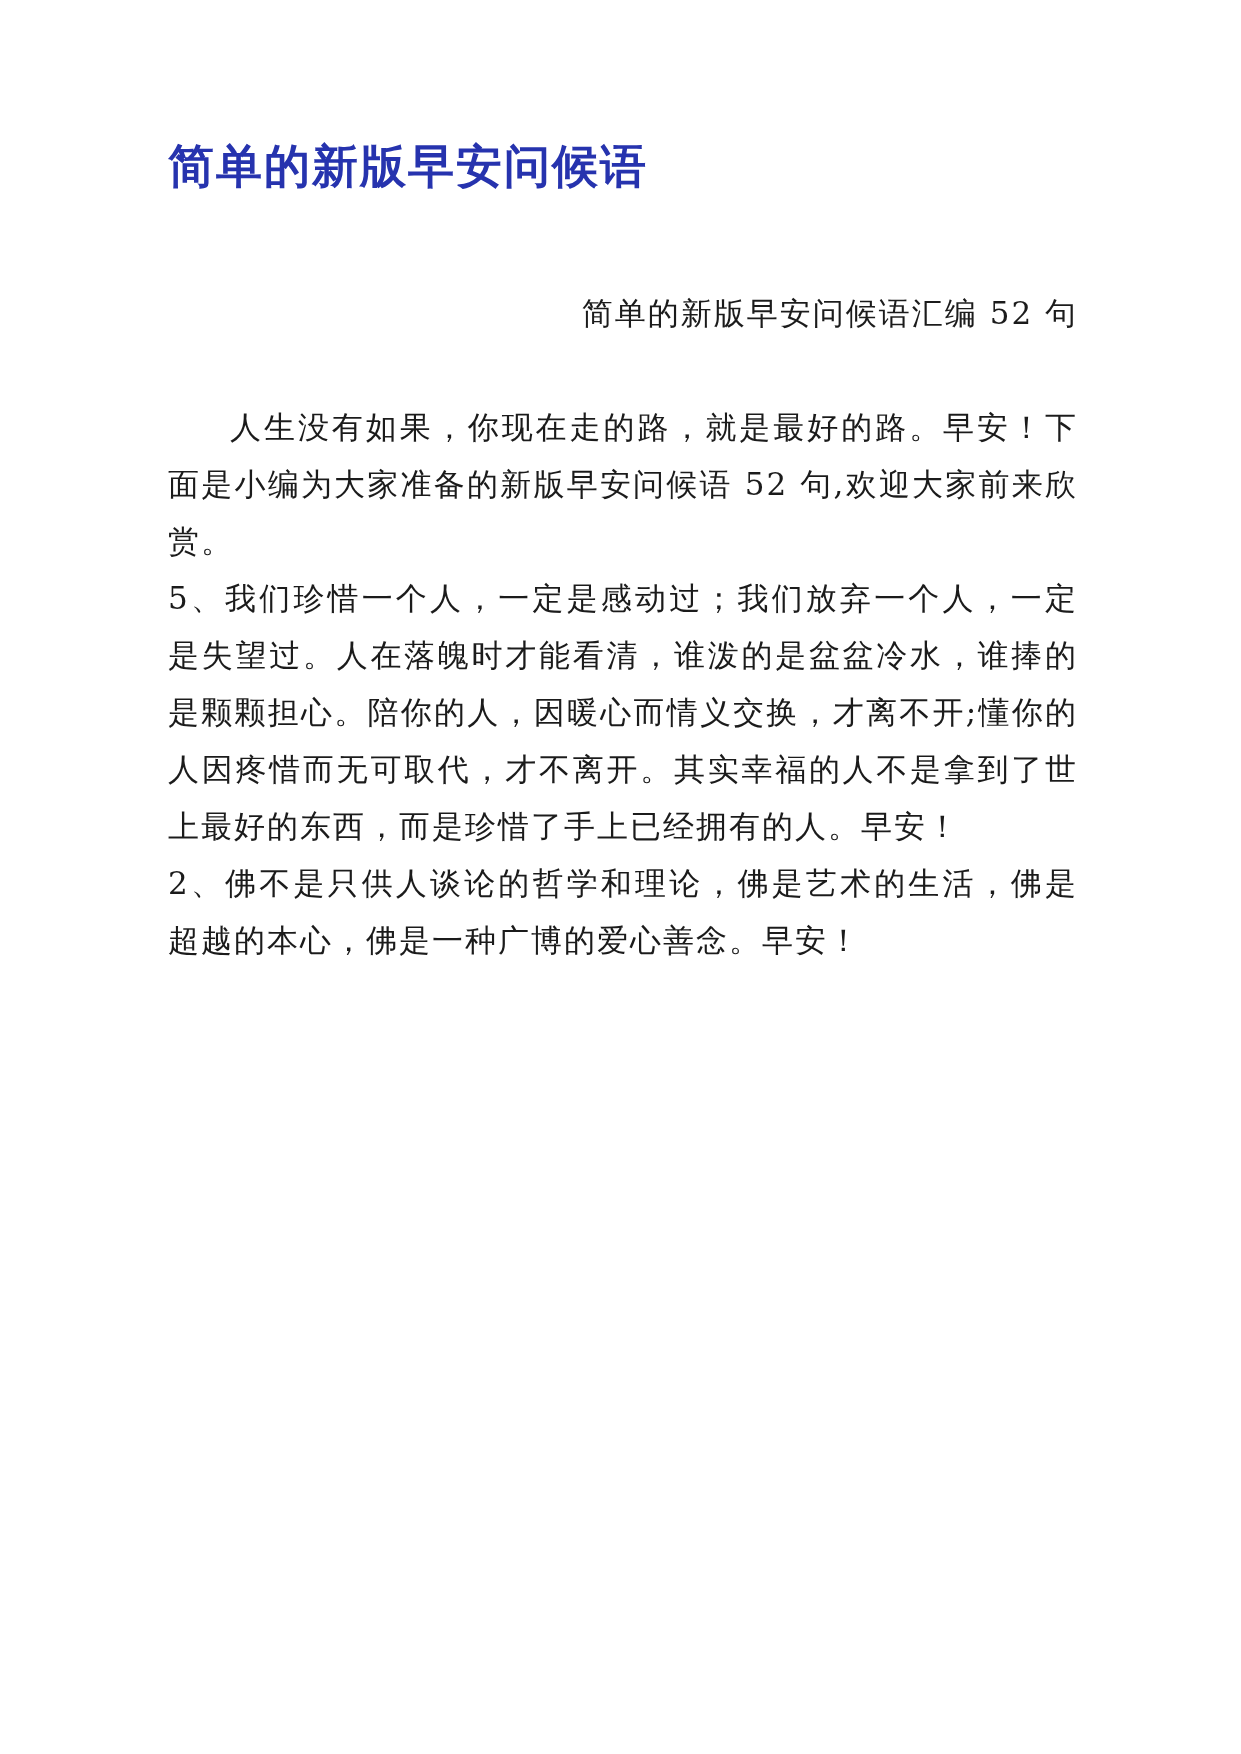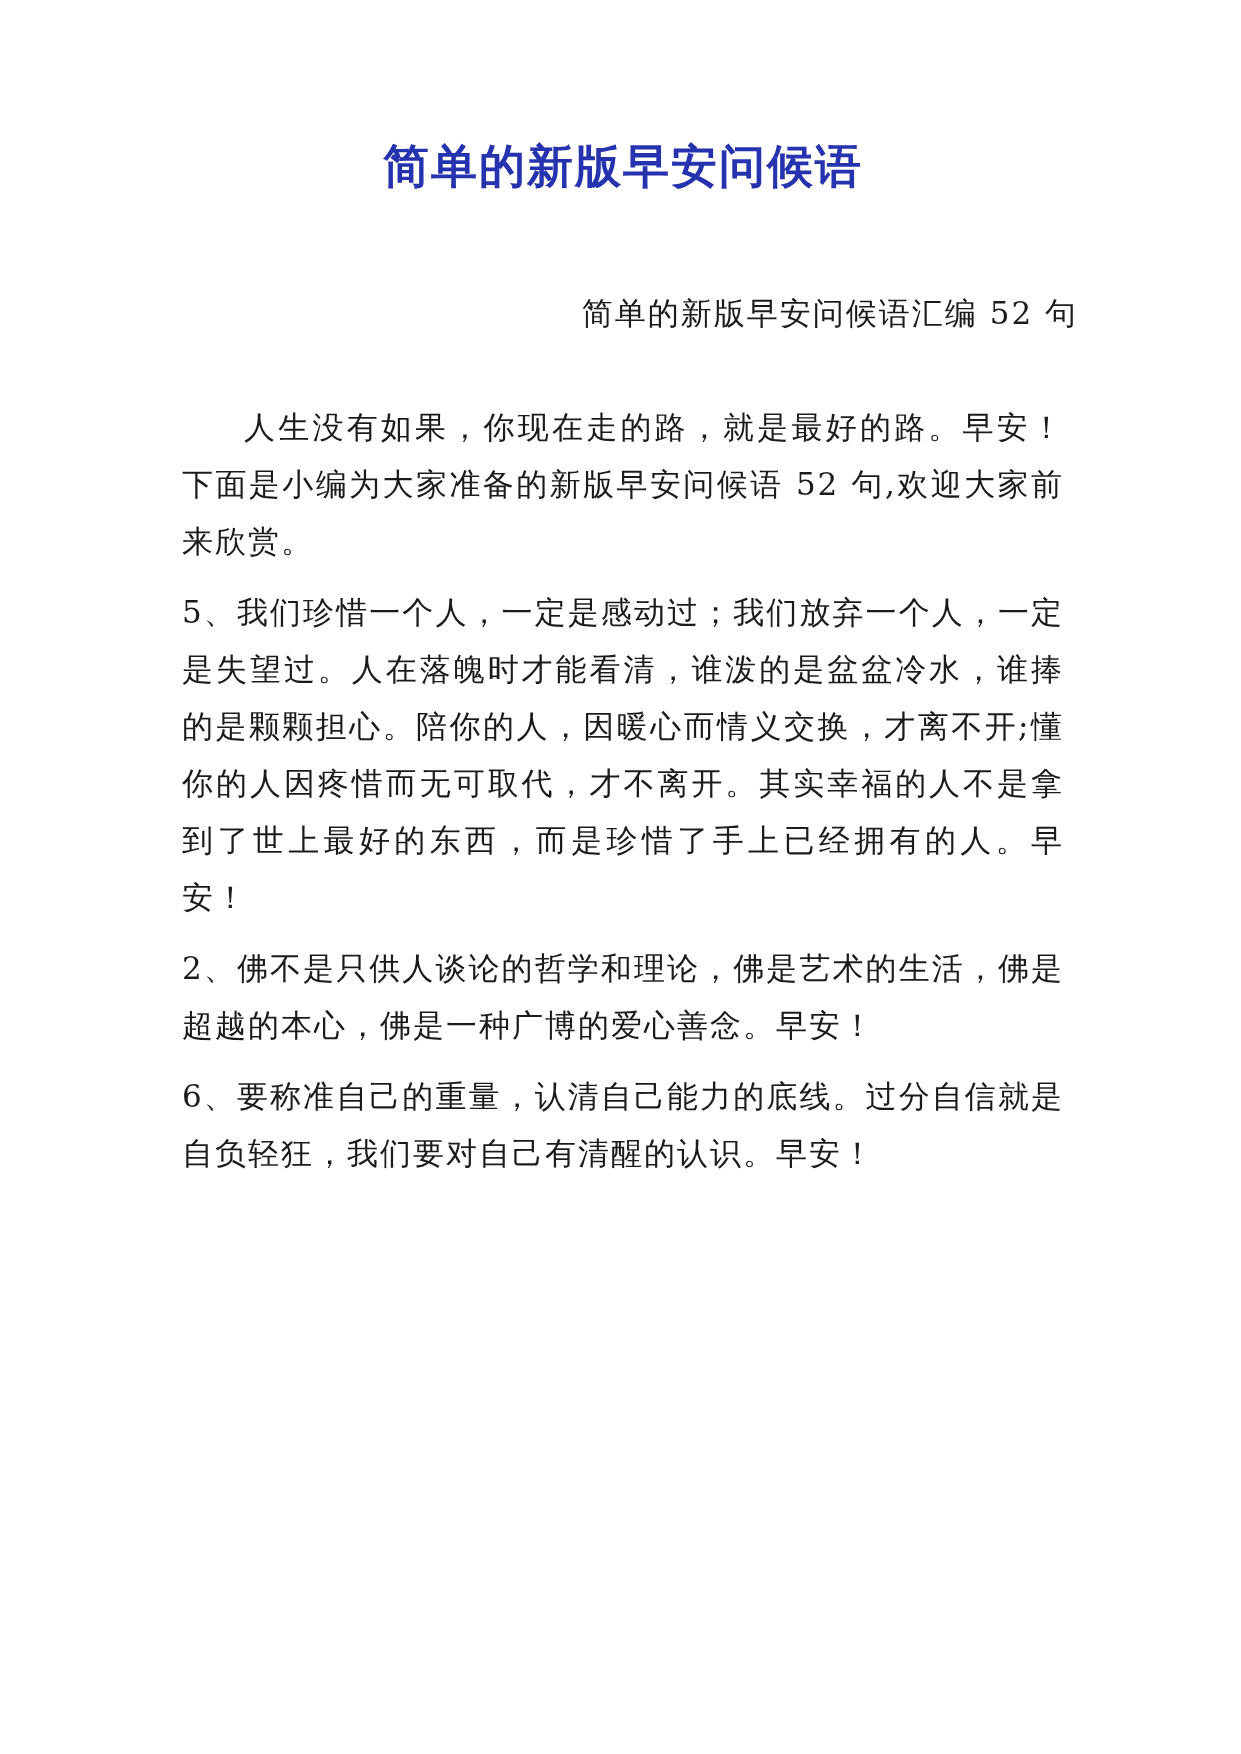--- a/index.html
+++ b/index.html
@@ -20,33 +20,33 @@
     position: absolute;
     left: 168px;
     top: 135px;
     width: 910px;
   }
   .doc-title {
     margin: 0;
     font-size: 46px;
     font-weight: bold;
     line-height: 62px;
-    text-align: center;
+    text-align: left;
     letter-spacing: 2px;
     font-family: "DejaVu Serif", "Liberation Serif", serif;
   }
   .doc-subtitle {
     margin: 88px 0 0 0;
     font-size: 31px;
     line-height: 57px;
     letter-spacing: 2px;
     text-align: right;
   }
   .body-text p {
-    margin: 14px;
+    margin: 0;
     font-size: 31px;
     line-height: 57px;
     letter-spacing: 2px;
     text-align: justify;
     text-justify: inter-character;
   }
   .body-text {
     margin-top: 57px;
   }
   .intro {
@@ -59,16 +59,15 @@
 <div class="page" style="background: rgb(255, 255, 255); color: rgb(27, 27, 27);">
   <div class="content">
     <h1 class="doc-title" style="color: rgb(38, 51, 174);">简单的新版早安问候语</h1>
 
     <p class="doc-subtitle">简单的新版早安问候语汇编 52 句</p>
 
     <div class="body-text">
       <p class="intro">人生没有如果，你现在走的路，就是最好的路。早安！下面是小编为大家准备的新版早安问候语 52 句,欢迎大家前来欣赏。</p>
       <p>5、我们珍惜一个人，一定是感动过；我们放弃一个人，一定是失望过。人在落魄时才能看清，谁泼的是盆盆冷水，谁捧的是颗颗担心。陪你的人，因暖心而情义交换，才离不开;懂你的人因疼惜而无可取代，才不离开。其实幸福的人不是拿到了世上最好的东西，而是珍惜了手上已经拥有的人。早安！</p>
       <p>2、佛不是只供人谈论的哲学和理论，佛是艺术的生活，佛是超越的本心，佛是一种广博的爱心善念。早安！</p>
-      <p>6、要称准自己的重量，认清自己能力的底线。过分自信就是自负轻狂，我们要对自己有清醒的认识。早安！</p>
     </div>
   </div>
 </div>
 
 </body></html>

